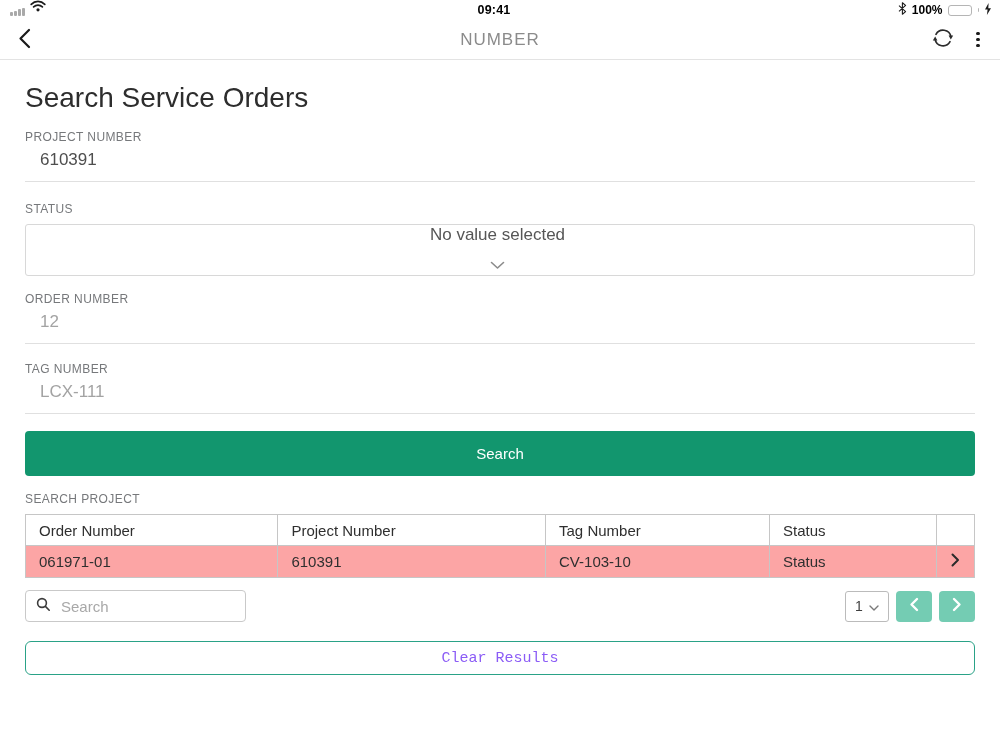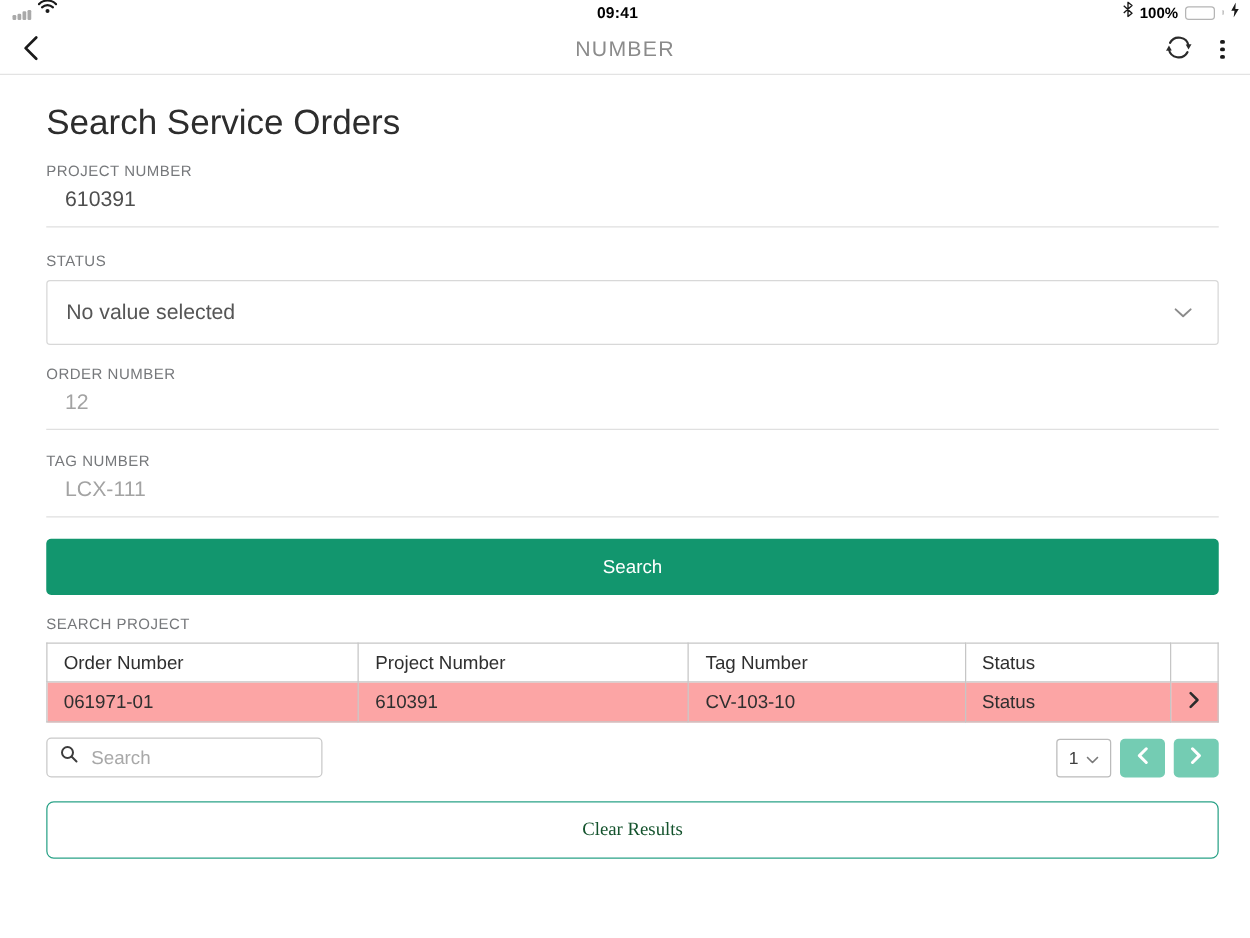--- a/index.html
+++ b/index.html
@@ -20,51 +20,51 @@
   .batt .fill{width:100%;height:100%;background:#57d563;border-radius:1.5px;}
   .batt-nub{width:1.5px;height:4px;background:#b5b5b5;border-radius:0 2px 2px 0;margin-left:1px;}
   
   .header{position:absolute;top:20px;left:0;right:0;height:40px;border-bottom:1px solid #e3e3e3;display:flex;align-items:center;justify-content:space-between;padding:0 14px;box-sizing:border-box;}
   .hdr-title{position:absolute;left:0;right:0;text-align:center;font-size:17px;color:#8b8b8b;letter-spacing:1px;}
   .hdr-btn{background:none;border:none;padding:4px;cursor:pointer;display:flex;align-items:center;}
   .hdr-right{display:flex;align-items:center;gap:10px;z-index:2;}
   .kebab{display:flex;flex-direction:column;gap:2.6px;padding:4px 6px;}
   .kebab i{width:3.6px;height:3.6px;border-radius:50%;background:#1a1a1a;display:block;}
   
-  .content{position:absolute;top:60px;left:12px;right:0;padding:0 25px;box-sizing:border-box;}
+  .content{position:absolute;top:60px;left:0;right:0;padding:0 25px;box-sizing:border-box;}
   h1{font-size:28px;font-weight:400;color:#2d2d2d;margin:22px 0 12px;}
   .field-label{display:block;font-size:12px;color:#76787b;letter-spacing:.4px;margin:0;}
   .lbl-gap1{margin-top:16px;} .lbl-gap2{margin-top:20px;} .lbl-gap3{margin-top:16px;} .lbl-gap4{margin-top:18px;}
   .line-input{display:block;width:100%;box-sizing:border-box;border:none;border-bottom:1px solid #e0e0e0;outline:none;
     font-family:"Liberation Sans",sans-serif;font-size:17px;color:#4e4e4e;padding:6px 0 11px 15px;background:transparent;}
   .line-input::placeholder{color:#a3a3a3;opacity:1;}
   .dropdown{margin-top:8px;height:50px;border:1px solid #d8d8d8;border-radius:3px;display:flex;align-items:center;justify-content:space-between;
-    padding:0 20px 0 15px;font-size:17px;color:#565656;cursor:pointer;background:#fff;}
+    padding:0 20px 0 15px;font-size:17px;color:#565656;cursor:pointer;background:#fff;flex-direction:column;}
   .btn-primary{display:block;width:100%;height:45px;margin-top:17px;background:#12966e;border:none;border-radius:4px;
     color:#fff;font-size:15px;font-family:"Liberation Sans",sans-serif;cursor:pointer;}
   .section-label{display:block;font-size:12px;color:#76787b;letter-spacing:.4px;margin:16px 0 8px;}
   
   table{width:100%;border-collapse:collapse;font-size:15px;table-layout:fixed;}
   th,td{border:1px solid #c6c6c6;text-align:left;padding:0 13px;box-sizing:border-box;}
   th{height:31px;font-weight:400;color:#2f2f2f;background:#fff;}
   td{height:32px;color:#2f2f2f;background:#fca5a5;}
   .col-order{width:26.6%}.col-project{width:28.2%}.col-tag{width:23.6%}.col-status{width:17.6%}.col-chev{width:4%}
   td.chev-cell{text-align:center;padding:0;}
   
   .controls{margin-top:12px;display:flex;align-items:center;justify-content:space-between;}
   .filter-box{display:flex;align-items:center;width:221px;height:32px;border:1px solid #c9c9c9;border-radius:4px;box-sizing:border-box;padding:0 8px 0 10px;}
   .filter-box input{border:none;outline:none;flex:1;min-width:0;font-family:"Liberation Sans",sans-serif;font-size:15px;color:#4e4e4e;margin-left:8px;background:transparent;}
   .filter-box input::placeholder{color:#a8a8a8;opacity:1;}
   .pager{display:flex;align-items:center;gap:7px;}
   .page-select{width:44px;height:31px;border:1px solid #bbb;border-radius:3px;box-sizing:border-box;display:flex;align-items:center;justify-content:center;gap:6px;
     font-size:14px;color:#3f3f3f;background:#fff;cursor:pointer;}
   .pager-btn{width:36px;height:31px;border:none;border-radius:4px;background:#74ccb3;display:flex;align-items:center;justify-content:center;cursor:pointer;}
   
-  .btn-outline{display:block;width:100%;height:46px;margin-top:19px;background:#fff;border:1px solid #2aa287;border-radius:6px;
-    color:#14532d;font-size:15px;font-family:Liberation Serif, serif;cursor:pointer;}
+  .btn-outline{display:block;width:100%;height:34px;margin-top:19px;background:#fff;border:1px solid #2aa287;border-radius:6px;
+    color:#8b5cf6;font-size:15px;font-family:Liberation Mono, monospace;cursor:pointer;}
 </style>
 </head>
 <body>
 
 <div class="screen">
 
   <div class="statusbar">
     <div class="sb-left">
       <span class="sig">
           <i></i>

